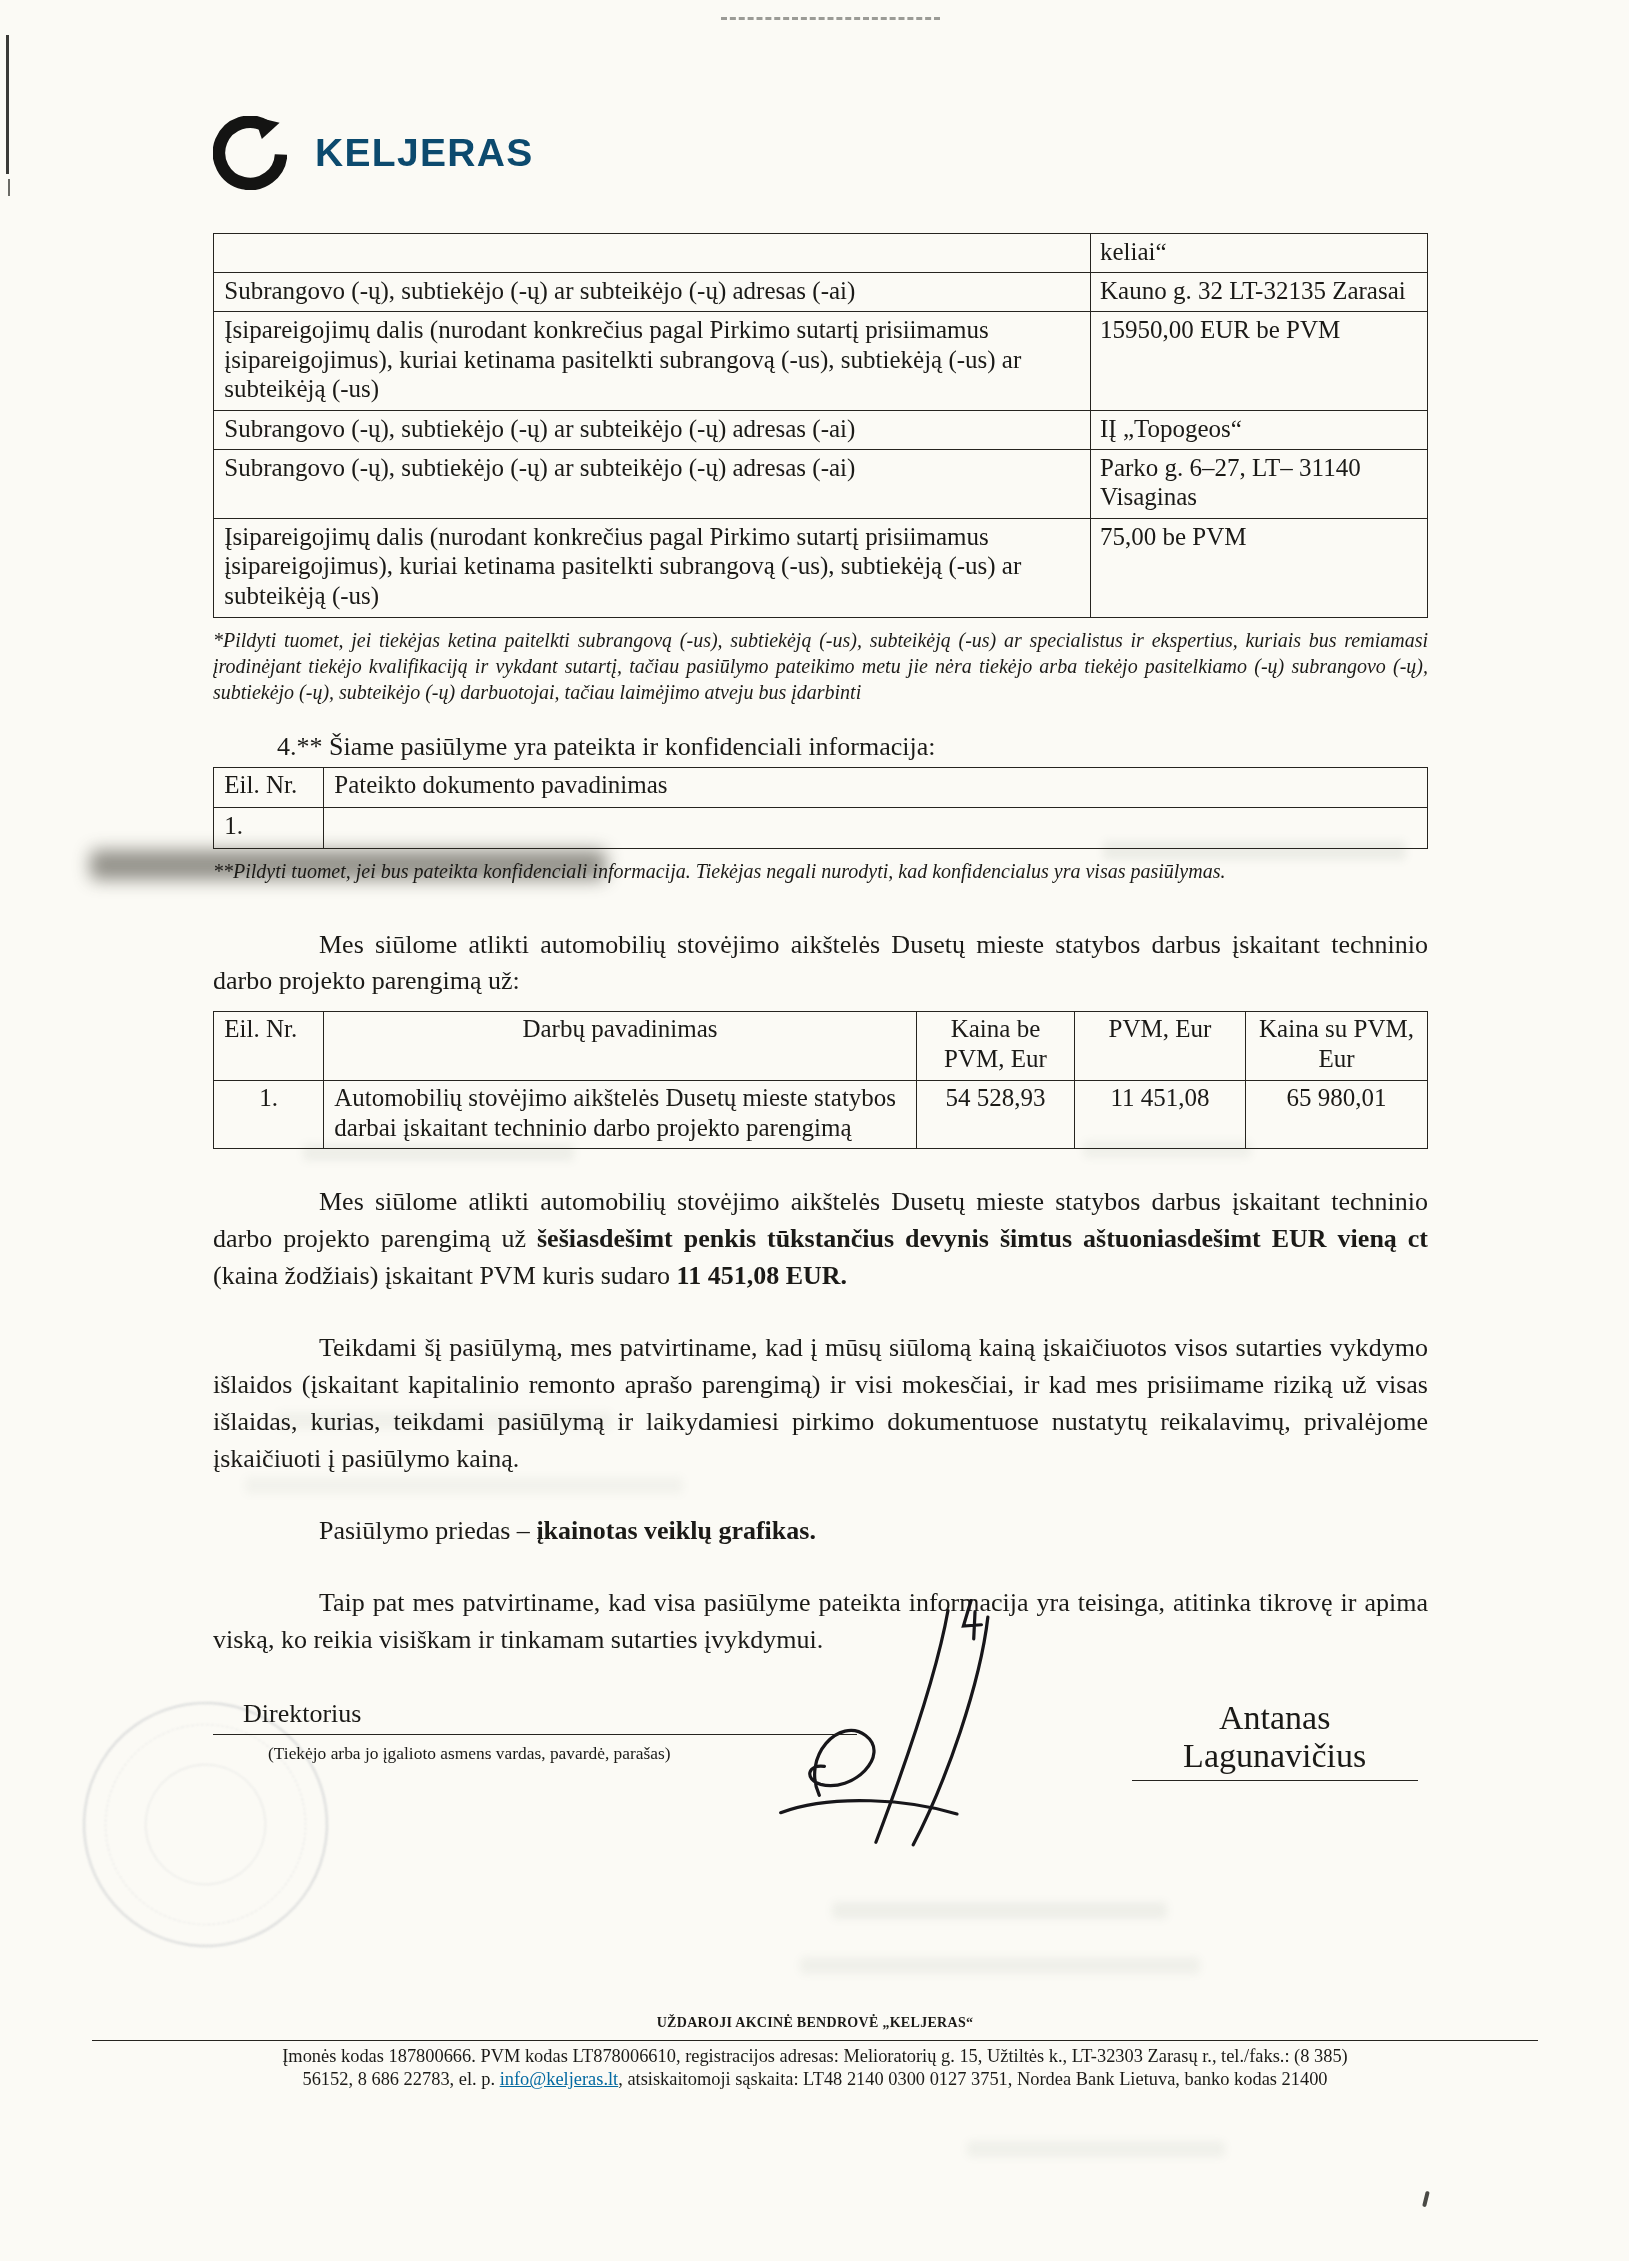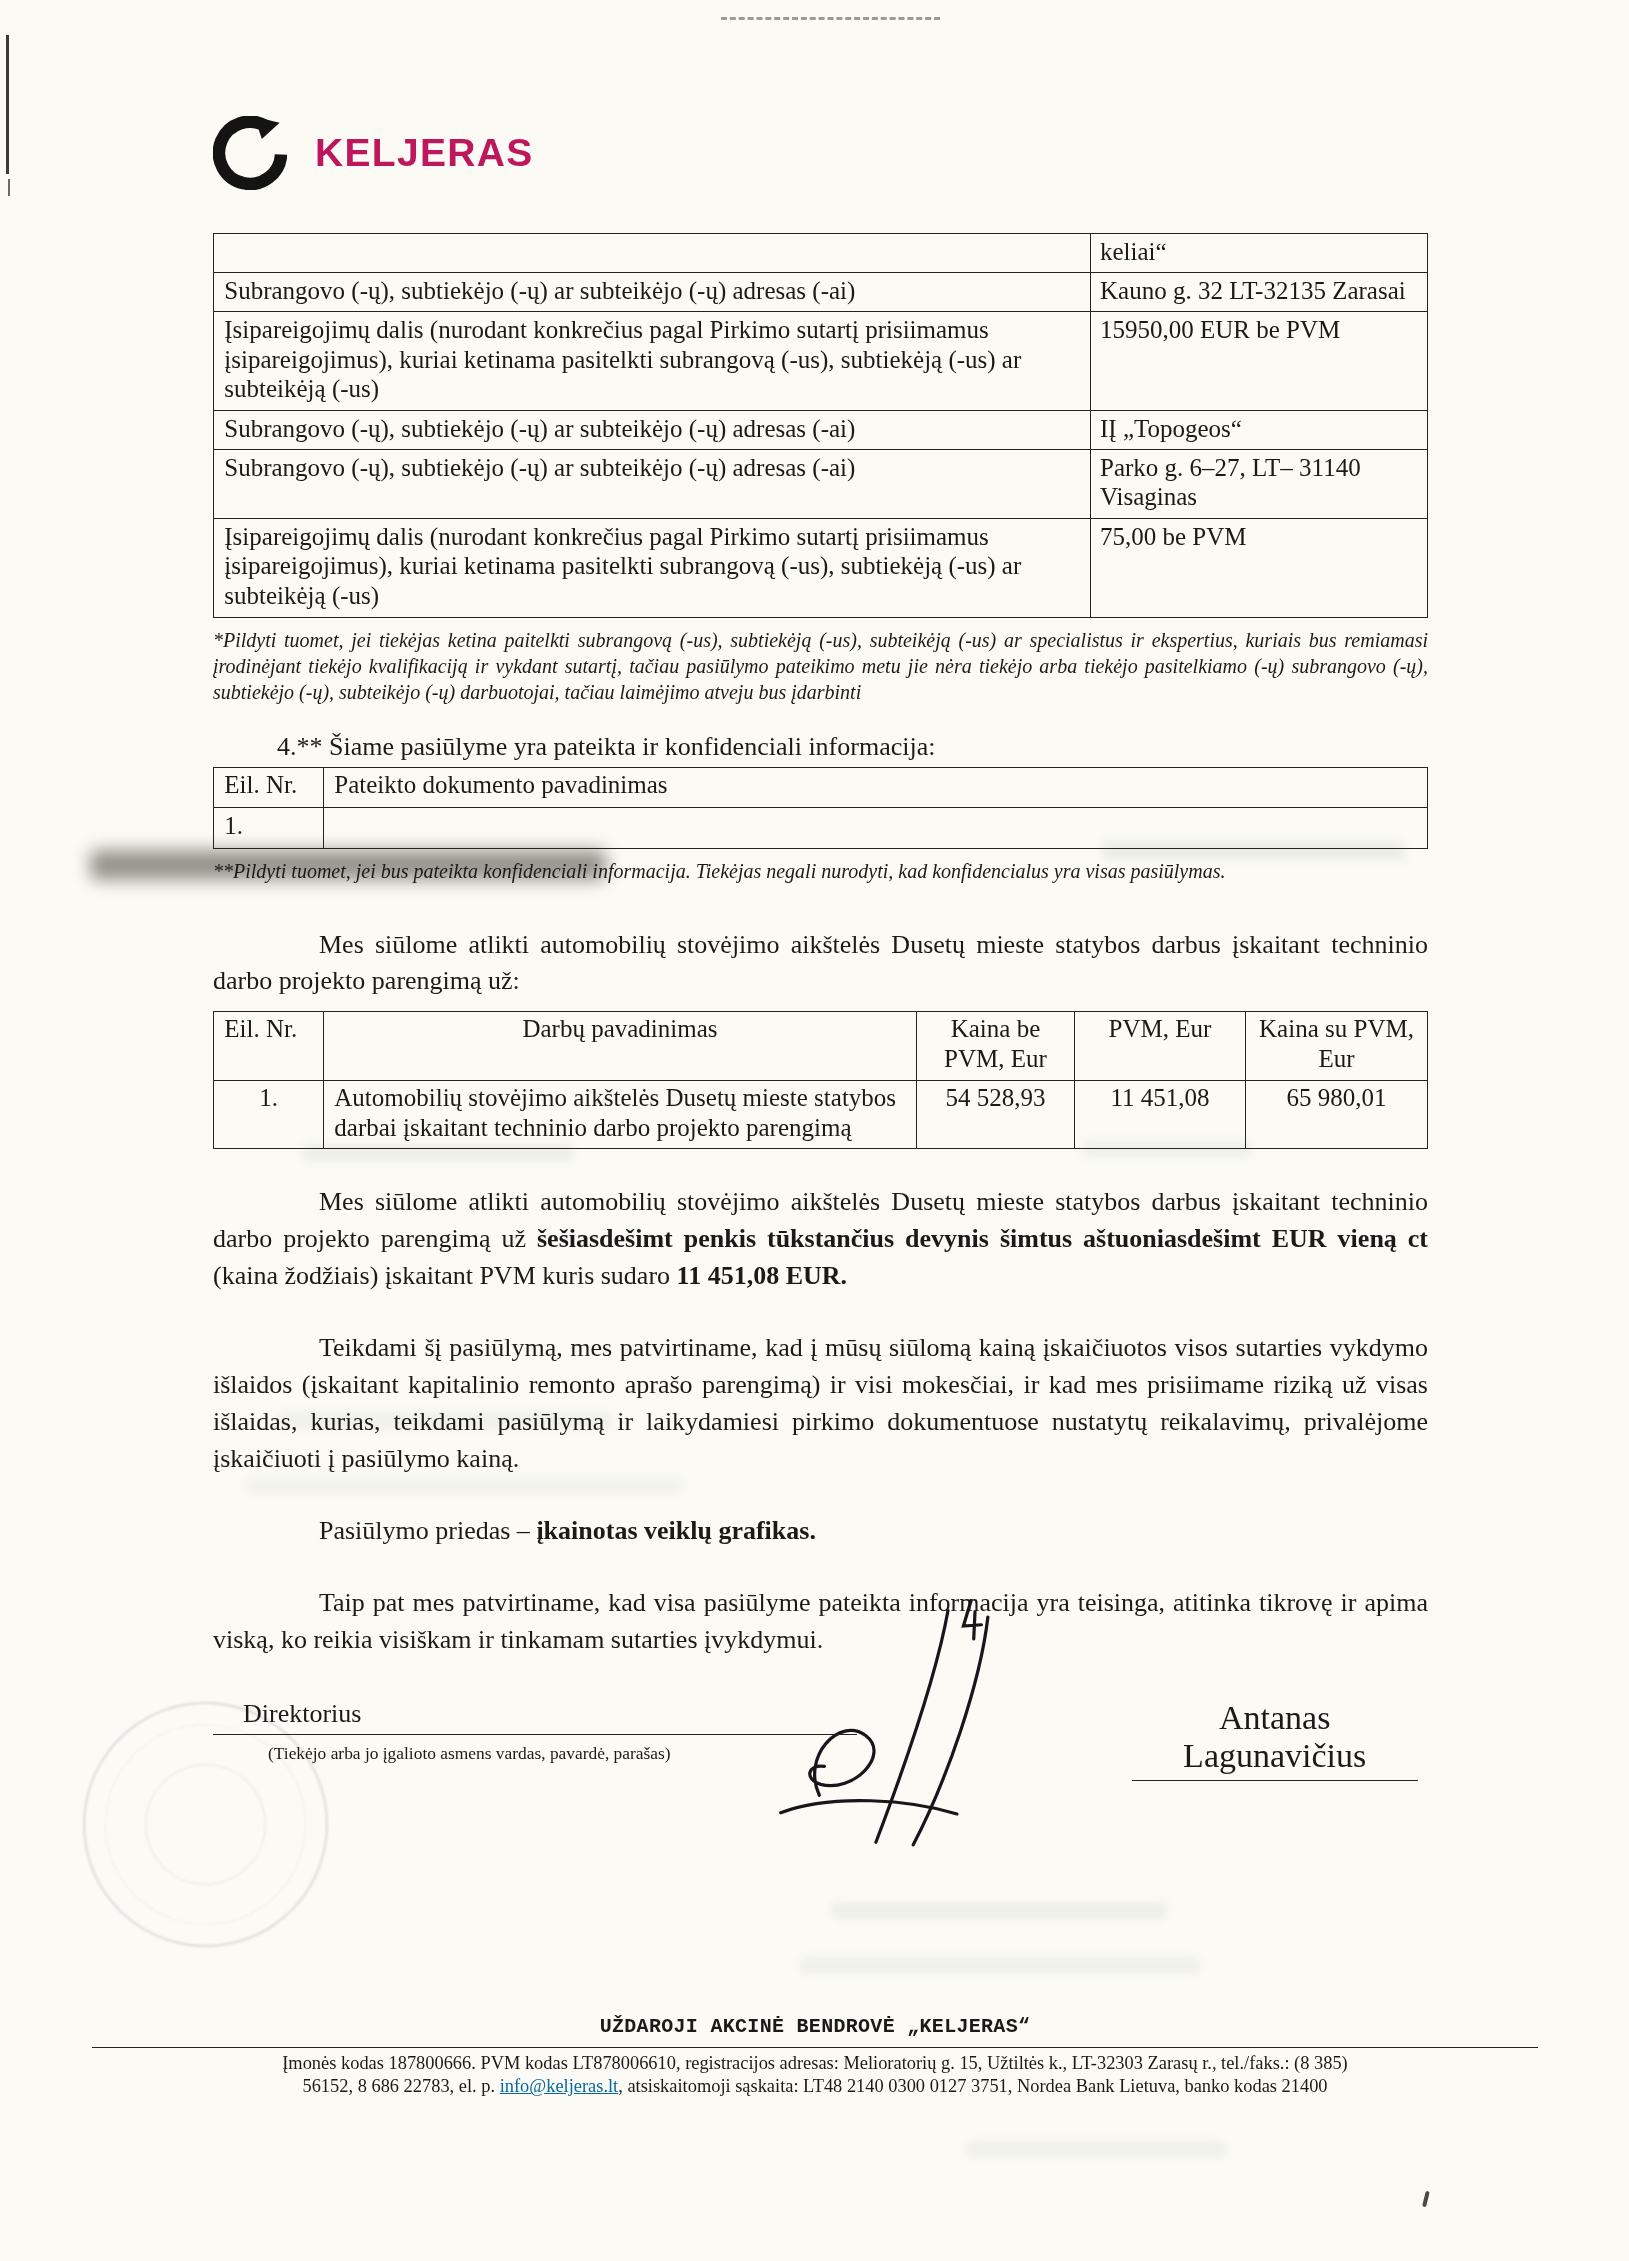--- a/index.html
+++ b/index.html
@@ -21,21 +21,21 @@
   .smudge { position:absolute; left:90px; top:850px; width:516px; height:30px; background:#403e35; filter:blur(8.4px); opacity:.55; border-radius:6.4px; }
   
   .stamp { position:absolute; left:83px; top:1702px; width:245px; height:245px; transform:rotate(-14deg); opacity:.55; filter:blur(1px); }
   .stamp .ring-outer { position:absolute; inset:0; border:2.6px solid rgba(86,96,116,.38); border-radius:50%; }
   .stamp .ring-mid { position:absolute; inset:22px; border:1.9px dashed rgba(86,96,116,.30); border-radius:50%; }
   .stamp .ring-inner { position:absolute; inset:62px; border:1.9px solid rgba(86,96,116,.28); border-radius:50%; }
   
   .content { position:absolute; left:213px; top:116px; width:1215px; }
   .logo-row { display:flex; align-items:center; gap:28px; margin-bottom:43px; }
   .logo-row svg { width:74px; height:74px; }
-  .logo-text { font-family:"Liberation Sans", sans-serif; font-weight:700; font-size:39px; letter-spacing:1.3px; color:#be185d; }
+  .logo-text { font-family:"Liberation Sans", sans-serif; font-weight:700; font-size:39px; letter-spacing:1.3px; color:#0c4a6e; }
   .doc-table { width:100%; border-collapse:collapse; font-size:25px; }
   .doc-table td { border:1.9px solid #26241f; padding:2.6px 10.3px 5.8px 10.3px; vertical-align:top; line-height:1.19; }
   .t1 .val { padding-left:9px; }
   .footnote { font-style:italic; font-size:20px; line-height:1.3; text-align:justify; margin:9px 0 0 0; }
   .h4 { font-size:26px; margin:27px 0 5.2px 0; padding-left:64px; }
   .t2 td { height:31px; }
   .para { font-size:26px; line-height:1.42; text-align:justify; text-indent:106px; margin:0; }
   .mt-intro { margin-top:43px; }
   .mt-block { margin-top:35px; }
   .t3 { margin-top:10.3px; }
@@ -43,21 +43,21 @@
   .t3 .hl { text-align:left; }
   .t3 .num { text-align:center; white-space:nowrap; }
   
   .sig-area { position:relative; margin-top:40px; height:129px; }
   .sig-left { position:absolute; left:0; top:0; width:614px; border-bottom:1.9px solid #26241f; font-size:26px; padding:0 0 5.2px 30px; }
   .sig-caption { position:absolute; left:55px; top:44px; font-size:17.4px; }
   .sig-right { position:absolute; right:10.3px; top:0; width:286px; border-bottom:1.9px solid #26241f; font-size:34px; text-align:center; padding-bottom:5.2px; }
   .sig-svg { position:absolute; left:529px; top:-100px; width:309px; height:251px; pointer-events:none; }
   
   .footer { position:absolute; left:0; top:2015px; width:1630px; text-align:center; }
-  .f-company { font-weight:700; font-size:20px; letter-spacing:0.3px;font-family:Liberation Mono, monospace; }
+  .f-company { font-weight:700; font-size:14px; letter-spacing:0.3px; }
   .f-rule { margin:9px 92px 3.9px 92px; border-top:1.9px solid #26241f; }
   .f-line { font-size:18.4px; line-height:1.28; padding:0 76px;font-family:Liberation Serif, serif; }
   .email { color:#0369a1; text-decoration:underline; }
 </style>
 </head>
 <body>
 
 <div class="page">
 
   <div class="art-dash-top"></div>

